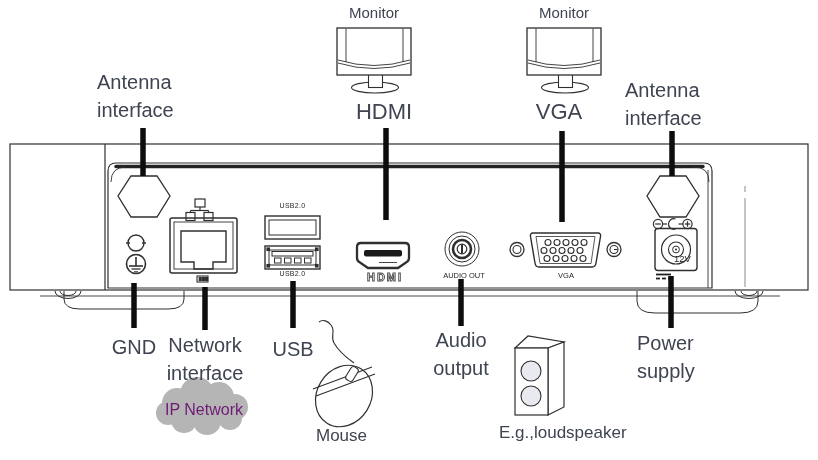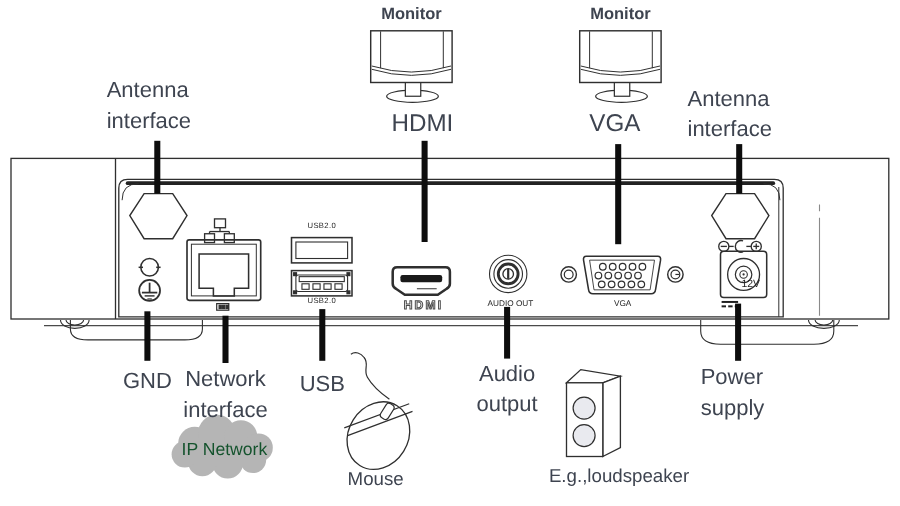--- a/index.html
+++ b/index.html
@@ -1,23 +1,23 @@
 <!DOCTYPE html>
 <html><head>
 <meta charset="utf-8">
 <style>
   html,body{margin:0;padding:0;background:#fff;}
   .canvas{position:relative;width:818px;height:460px;background:#ffffff;
           font-family:"Liberation Sans",sans-serif;overflow:hidden;}
   .art{position:absolute;left:0;top:0;z-index:1;}
   .lbl{position:absolute;z-index:2;color:#3e4450;line-height:28px;font-size:20px;white-space:pre;}
   .lbl.center{text-align:center;}
-  .lbl.small{font-size:15px;line-height:17px;font-weight:bold;}
+  .lbl.small{font-size:15px;line-height:17px;}
   .lbl.big{font-size:22px;line-height:24px;}
-  .lbl.tiny{font-size:16px;line-height:18px;color:#14532d;}
+  .lbl.tiny{font-size:16px;line-height:18px;color:#701a75;}
   .lbl.periph{font-size:17px;line-height:19px;}
   .silk{position:absolute;z-index:2;color:#1f1f1f;font-weight:normal;
         font-family:"Liberation Sans",sans-serif;white-space:nowrap;}
   .silk.center{text-align:center;}
 </style>
 </head>
 <body>
 
 <div class="canvas">
 

